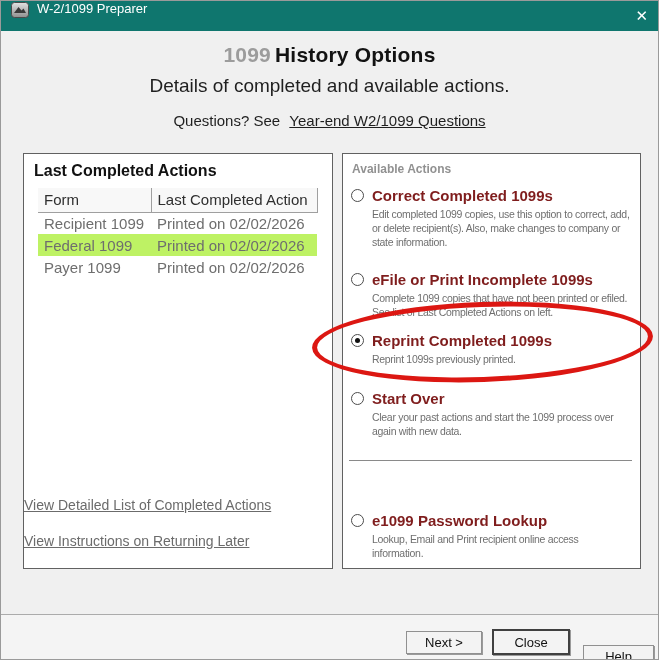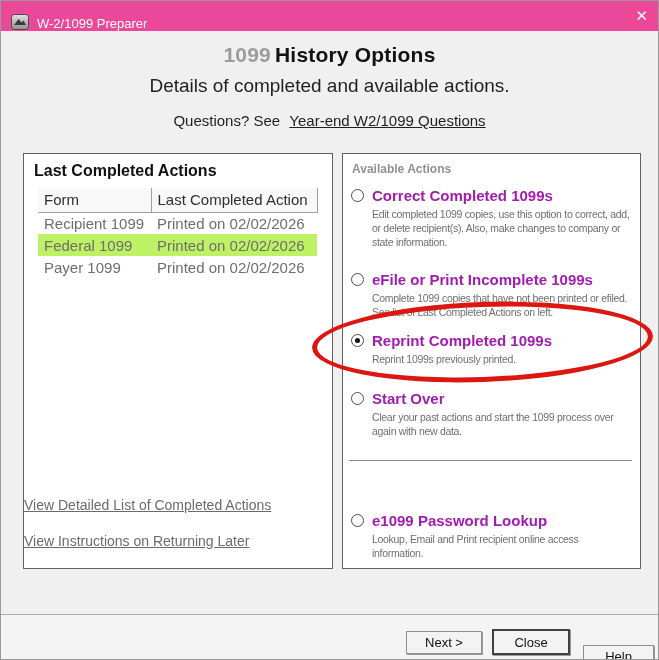--- a/index.html
+++ b/index.html
@@ -7,21 +7,21 @@
   body { font-family:"Liberation Sans", sans-serif; }
 
   .window {
     position:relative; width:659px; height:660px;
     background:#f0f0f0; border:1px solid #9a9a9a; overflow:hidden;
   }
 
   
   .titlebar {
     position:absolute; top:0; left:0; right:0; height:30px;
-    background:#ec4899; display:flex; align-items:flex-end; padding:0 10px;
+    background:#0f766e; display:flex; align-items:flex-start; padding:0 10px;
   }
   .app-icon { width:18px; height:18px; margin-right:8px; display:inline-flex; }
   .win-title { color:#ffffff; font-size:13px; }
   .close-btn {
     margin-left:auto; color:#ffffff; font-size:15px; width:28px; text-align:right;
     cursor:default; line-height:30px;
   }
 
   
   .h1 { margin-top:42px; text-align:center; font-size:21px; font-weight:bold; color:#121212; letter-spacing:0.2px; }
@@ -64,21 +64,21 @@
   .opt-5 { top:358px; }
   .opt-title { display:flex; align-items:center; gap:8px; }
   .radio {
     width:13px; height:13px; border:1px solid #4c4c4c; border-radius:50%;
     background:#ffffff; flex:0 0 13px; position:relative; cursor:pointer;
   }
   .radio.checked::after {
     content:""; position:absolute; left:3px; top:3px; width:5px; height:5px;
     border-radius:50%; background:#111111;
   }
-  .opt-label { font-size:15px; font-weight:bold; color:#a21caf; cursor:pointer; white-space:nowrap; }
+  .opt-label { font-size:15px; font-weight:bold; color:#7f1d1d; cursor:pointer; white-space:nowrap; }
   .opt-desc {
     margin:3px 0 0 21px; font-size:10.5px; line-height:14px;
     letter-spacing:-0.3px; color:#6f6f6f; max-width:261px;
   }
   .rp-divider { position:absolute; top:306px; left:6px; width:283px; border-top:1px solid #8a8a8a; }
 
   
   .red-ellipse {
     position:absolute; left:311px; top:301px; width:341px; height:80px;
     border:5px solid #dc1712; border-radius:50%;

